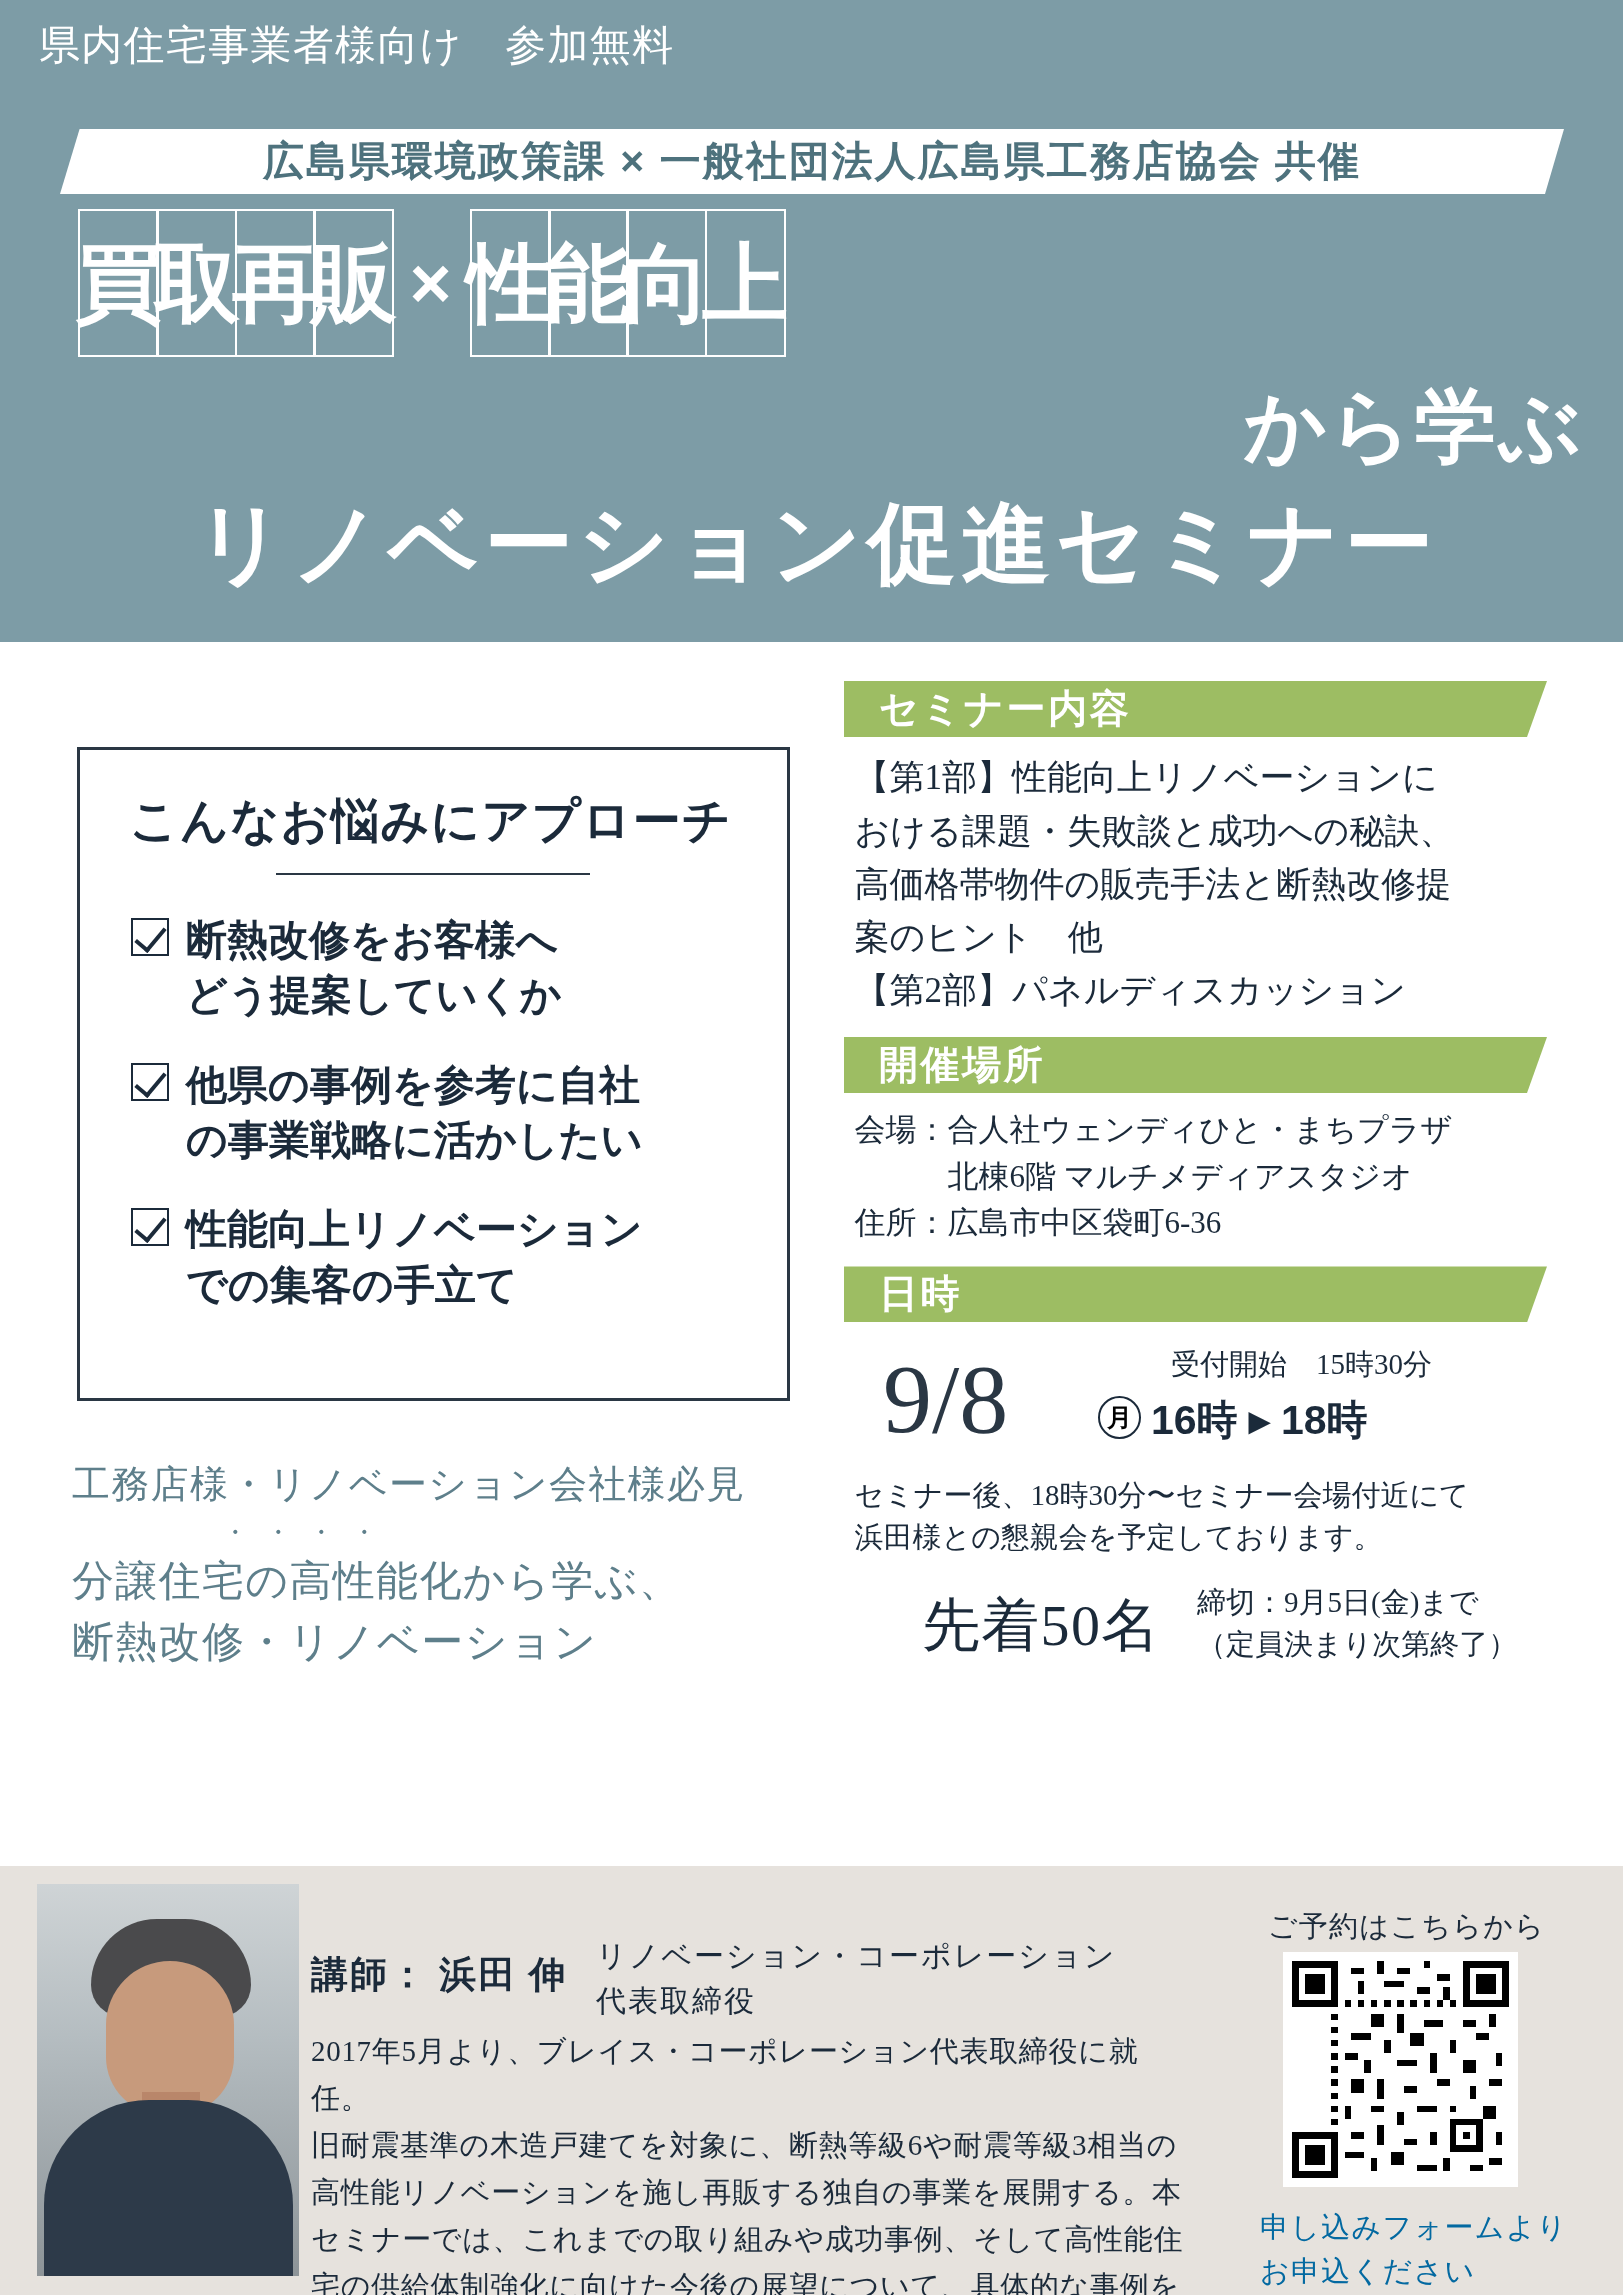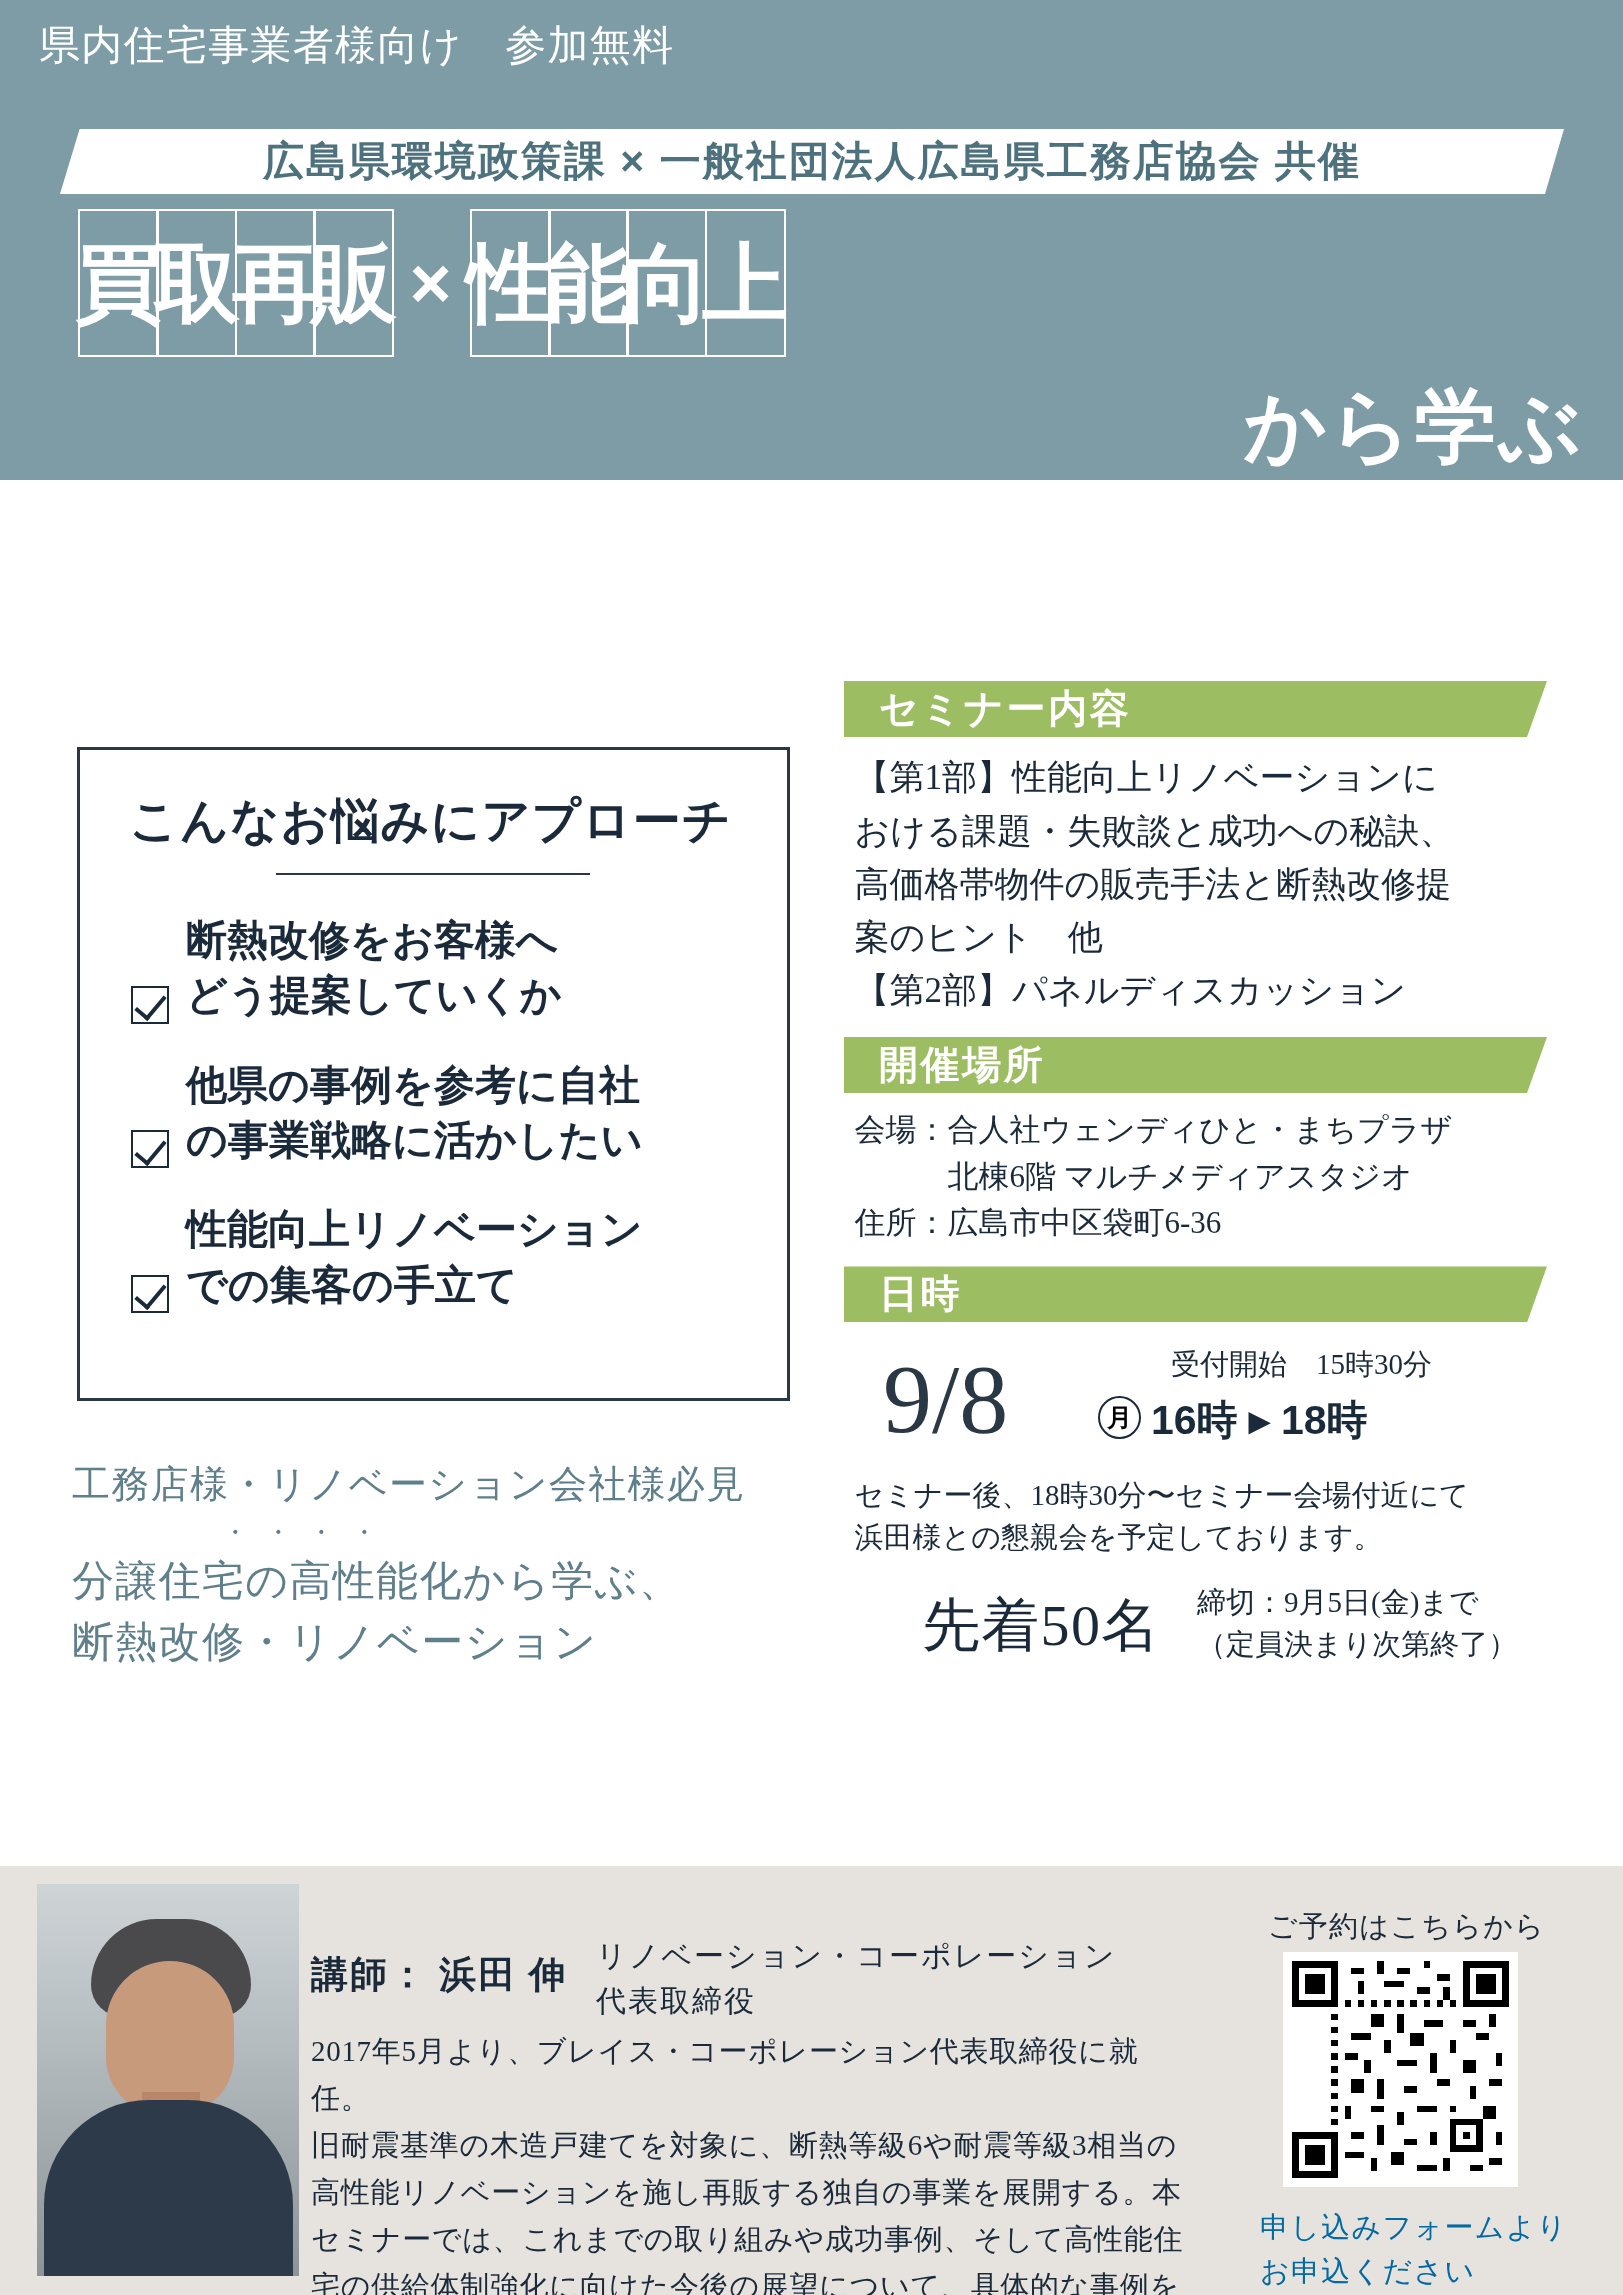--- a/index.html
+++ b/index.html
@@ -13,21 +13,21 @@
     position: relative;
     font-family: "Liberation Serif", "DejaVu Serif", serif;
     overflow: hidden;
   }
 
   
   .header {
     position: absolute;
     left: 0; top: 0;
     width: 1623px;
-    height: 480px;
+    height: 642px;
     background: #7d9ca6;
     color: #ffffff;
     text-decoration: underline;
   }
   .header-eyebrow {
     position: absolute;
     left: 39px; top: 18.3px;
     font-size: 41px;
     letter-spacing: 1.3px;
     white-space: pre;
@@ -141,21 +141,21 @@
     height: 2px;
     background: #2a3744;
   }
   .concern-list {
     position: absolute;
     left: 51px; top: 163px;
     width: 628px;
   }
   .concern-item {
     display: flex;
-    align-items: flex-end;
+    align-items: flex-start;
     margin-bottom: 34px;
   }
   .checkbox {
     width: 38px;
     height: 38px;
     border: 2.6px solid #1b2a3a;
     box-sizing: border-box;
     position: relative;
     flex: 0 0 auto;
     margin-top: 5.2px;

